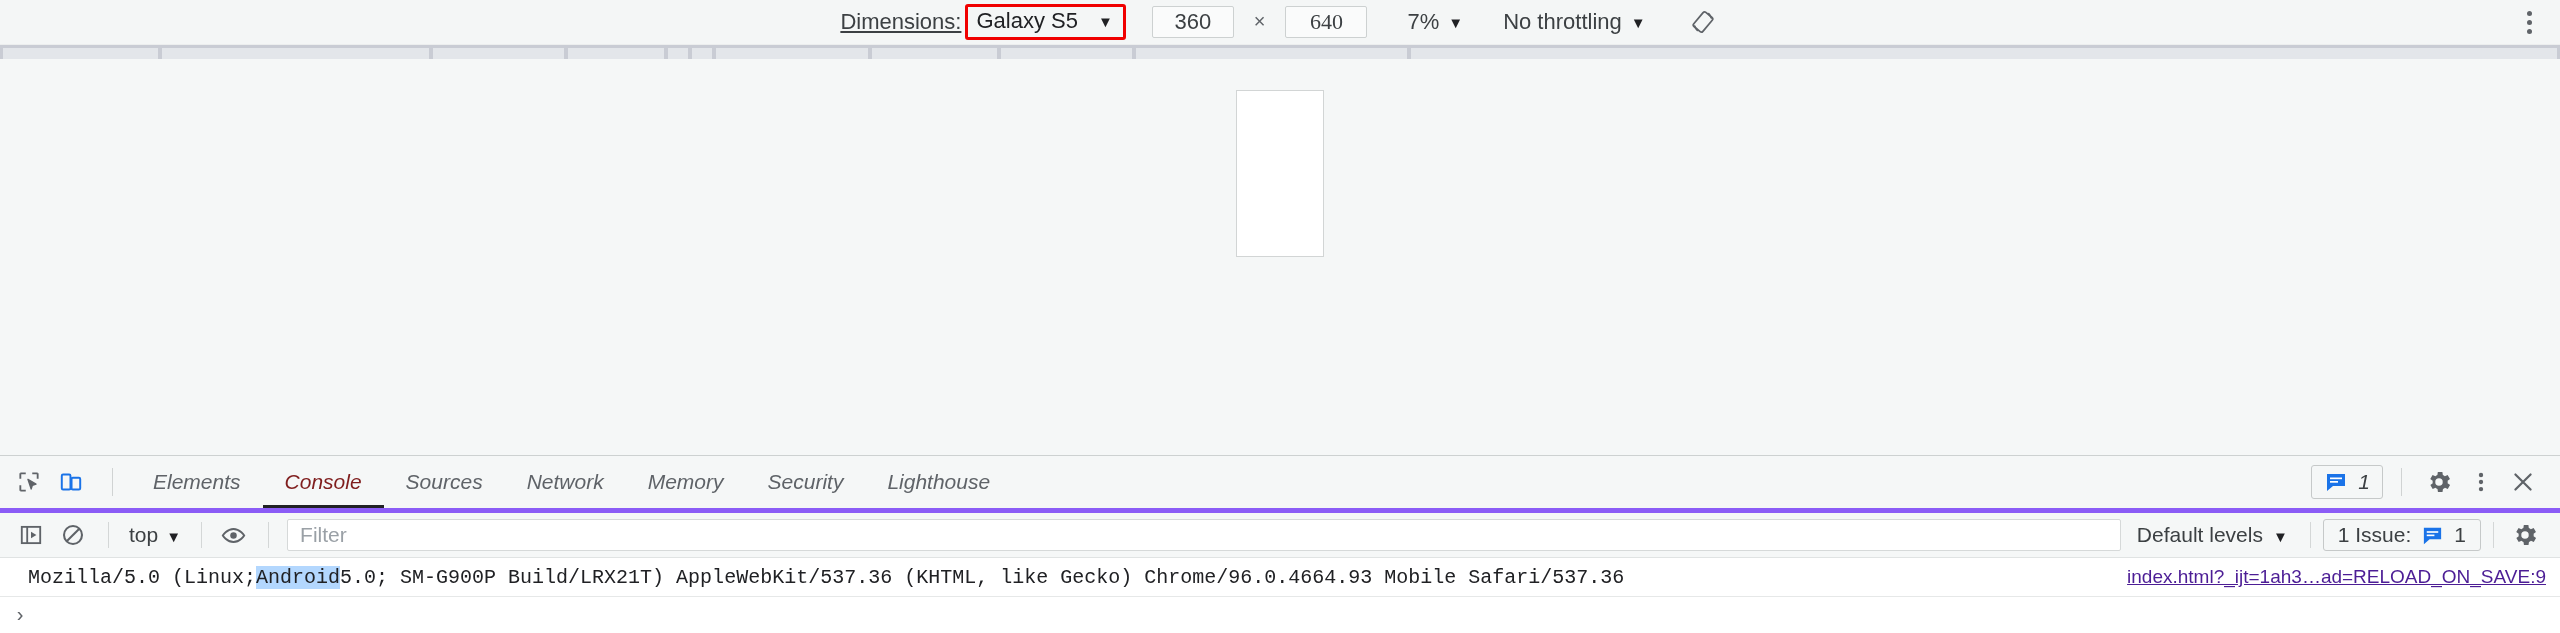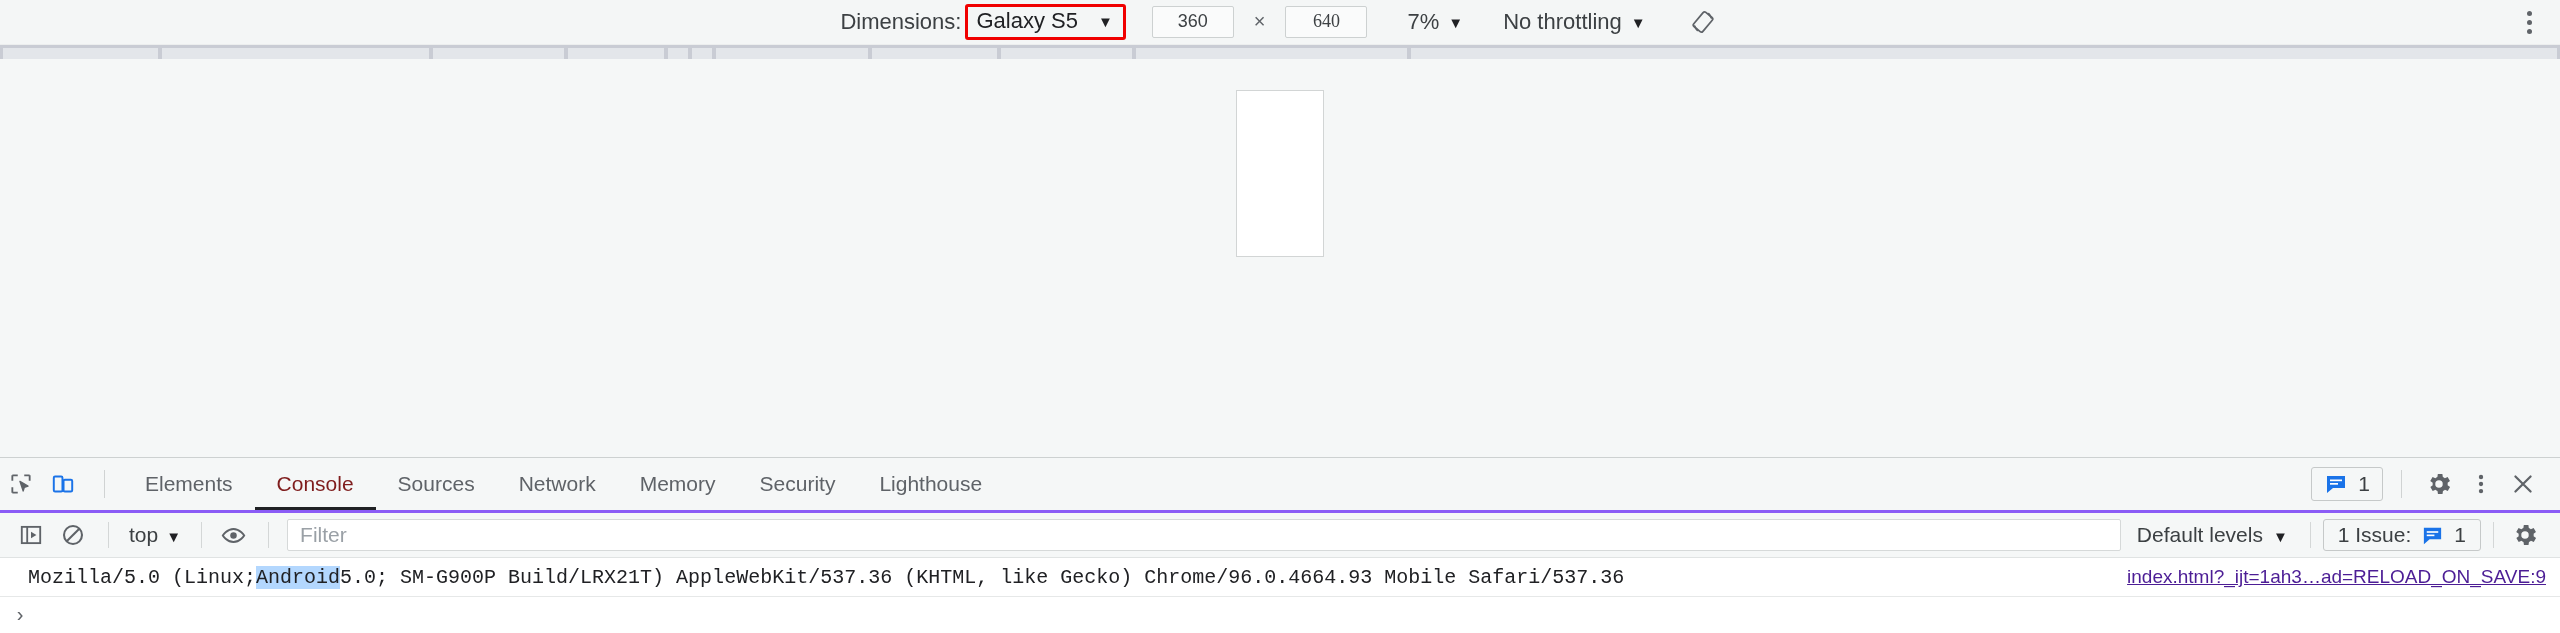--- a/index.html
+++ b/index.html
@@ -38,20 +38,21 @@
   .dt-center {
     display: flex;
     align-items: center;
     gap: 0px;
   }
   .dim-label {
     color: #3c4043;
     font-size: 22px;
     margin-right: 4px;
     white-space: nowrap;
+    text-decoration: underline;
   }
   .device-select {
     border: 3px solid #f00000;
     border-radius: 3px;
     padding: 1px 10px 3px 8px;
     display: flex;
     align-items: center;
     gap: 20px;
     background: #f4f6f6;
     color: #202124;
@@ -67,21 +68,21 @@
     transform: translateY(1px);
   }
   .num-input {
     width: 80px;
     height: 30px;
     margin-left: 26px;
     background: #fafbfb;
     border: 1px solid #cdd1d1;
     border-radius: 2px;
     color: #3c4043;
-    font-size: 18px;
+    font-size: 22px;
     font-family: "Liberation Sans", sans-serif;
     text-align: center;
     padding: 0;
     outline: none;
   }
   .x-sep {
     margin: 0 20px;
     color: #5f6368;
     font-size: 20px;
   }
@@ -159,23 +160,24 @@
 
   
   .devtools {
     background: #f5f7f7;
     border-top: 1px solid #cdd1d1;
   }
   .tabbar {
     height: 52px;
     display: flex;
     align-items: center;
-    padding-left: 2px;
-    border-bottom: 3px solid #8b5cf6;
+    padding-left: 10px;
+    border-bottom: 5px solid #8b5cf6;
     position: relative;
+    font-style: italic;
   }
   .icon-btn {
     width: 38px;
     height: 38px;
     display: flex;
     align-items: center;
     justify-content: center;
     margin-right: 4px;
   }
   .vsep {

